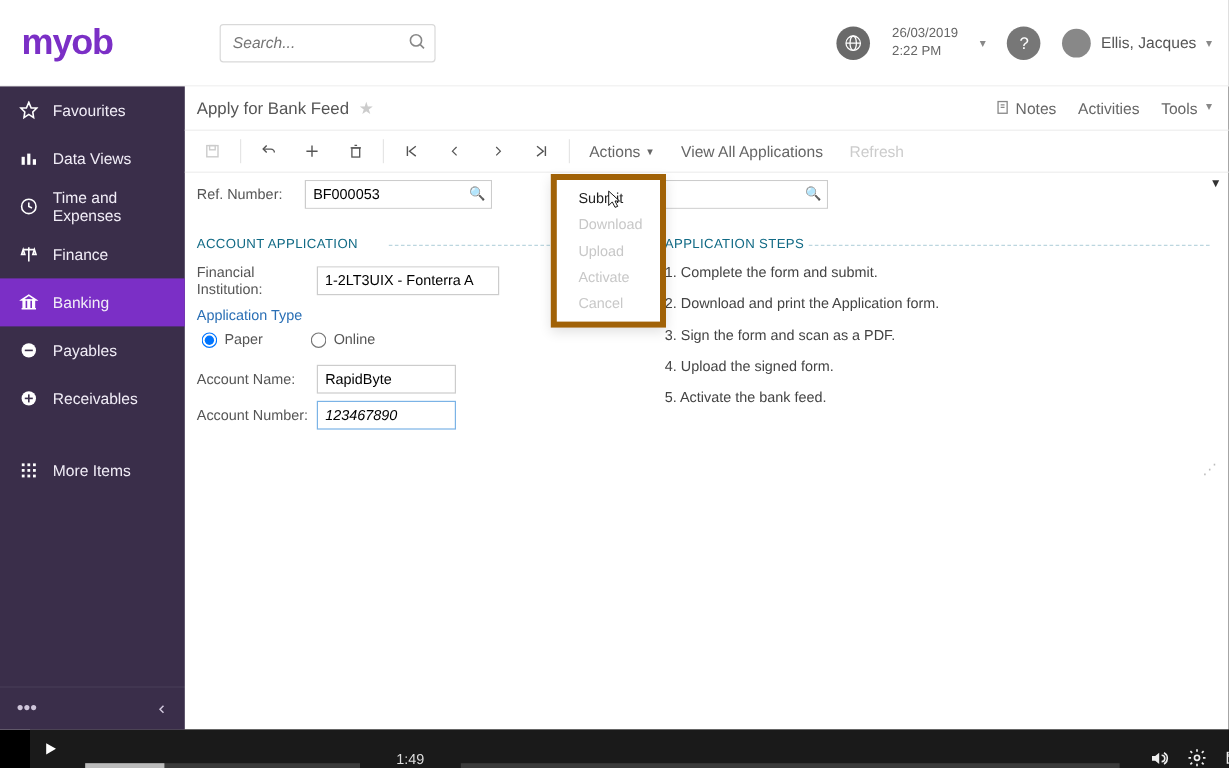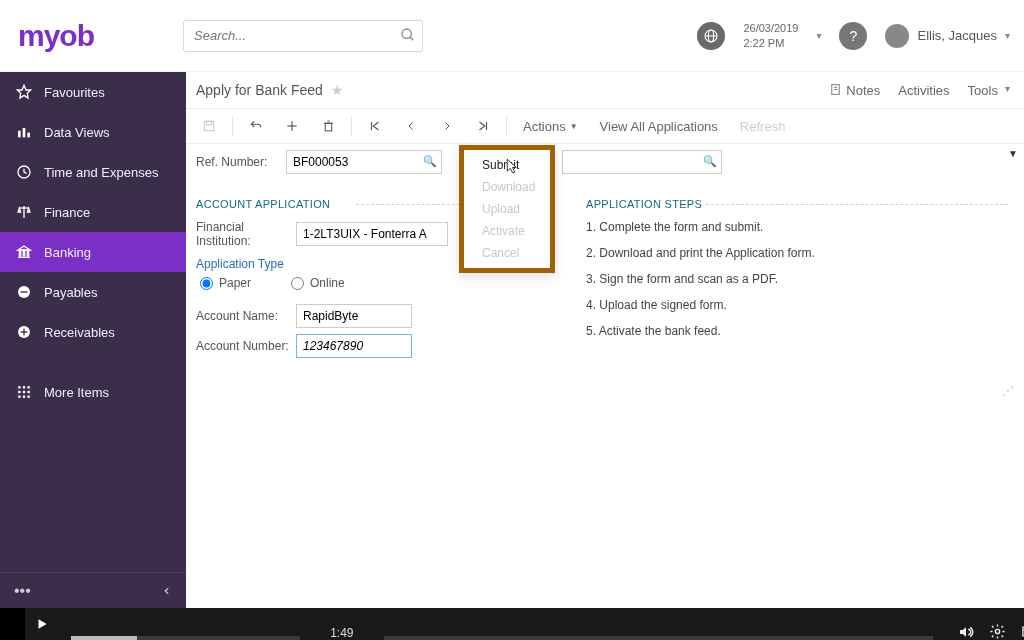--- a/index.html
+++ b/index.html
@@ -2,39 +2,39 @@
 <html><head>
 <meta charset="utf-8">
 <style>
 * { margin: 0; padding: 0; box-sizing: border-box; font-family: -apple-system, BlinkMacSystemFont, "Segoe UI", Arial, sans-serif; }
 html, body { width: 1024px; height: 640px; overflow: hidden; background: #000; }
 
 
 .app { width: 1024px; height: 608px; background: #fff; display: flex; }
 
 
-.sidebar { width: 186px; background: #3a2e4a; color: #fff; display: flex; flex-direction: column; }
+.sidebar { width: 154px; background: #3a2e4a; color: #fff; display: flex; flex-direction: column; }
 .sidebar-item { display: flex; align-items: center; height: 40px; padding: 0 16px; font-size: 13px; color: #f1edf7; cursor: pointer; }
 .sidebar-item .sicon { width: 16px; height: 16px; margin-right: 12px; display:flex;align-items:center;justify-content:center; }
 .sidebar-item.active { background: #7b2fc6; }
 .sidebar-spacer { flex: 1; }
 .sidebar-footer { height: 36px; border-top: 1px solid rgba(255,255,255,.08); display:flex; align-items:center; padding:0 14px; color:#cfc6db; }
 .sidebar-footer .chev { margin-left:auto; }
 
 
 .main { flex: 1; display: flex; flex-direction: column; min-width: 0; }
 
 
 
 .app { flex-direction: column; }
 .body { display:flex; flex:1; min-height:0; }
 
 .header { height: 72px; width: 100%; background:#fff; display:flex; align-items:center; padding:0 14px; border-bottom:1px solid #f0f0f0; }
 .myob-logo { font-weight:900; font-size:30px; color:#7b2fc6; letter-spacing:-1px; padding:0 12px 0 4px; width:169px;}
-.search-wrap { position:relative; width:240px; height:32px; border:1px solid #d9d9d9; border-radius:3px; display:flex;align-items:flex-end; }
+.search-wrap { position:relative; width:180px; height:32px; border:1px solid #d9d9d9; border-radius:3px; display:flex;align-items:flex-end; }
 .search-wrap input { border:0; outline:0; width:100%; height:100%; padding:0 30px 0 10px; font-size:13px; font-style:italic; color:#888; background:transparent;}
 .search-wrap .sbtn { position:absolute; right:6px; top:6px; color:#888; }
 .header-right { margin-left:auto; display:flex; align-items:center; gap:18px; }
 .hdr-datetime { font-size:11px; color:#666; line-height:1.3; }
 .hdr-icon { width:28px;height:28px;border-radius:50%;background:#666;display:flex;align-items:center;justify-content:center;color:#fff;font-size:14px;}
 .hdr-icon.help{background:#777;}
 .hdr-icon.globe{background:#6a6a6a;}
 .user-chip { display:flex;align-items:center;gap:8px;color:#555;font-size:13px;}
 .user-chip .uava{width:24px;height:24px;border-radius:50%;background:#888;}
 .caret{font-size:10px;color:#888;}

